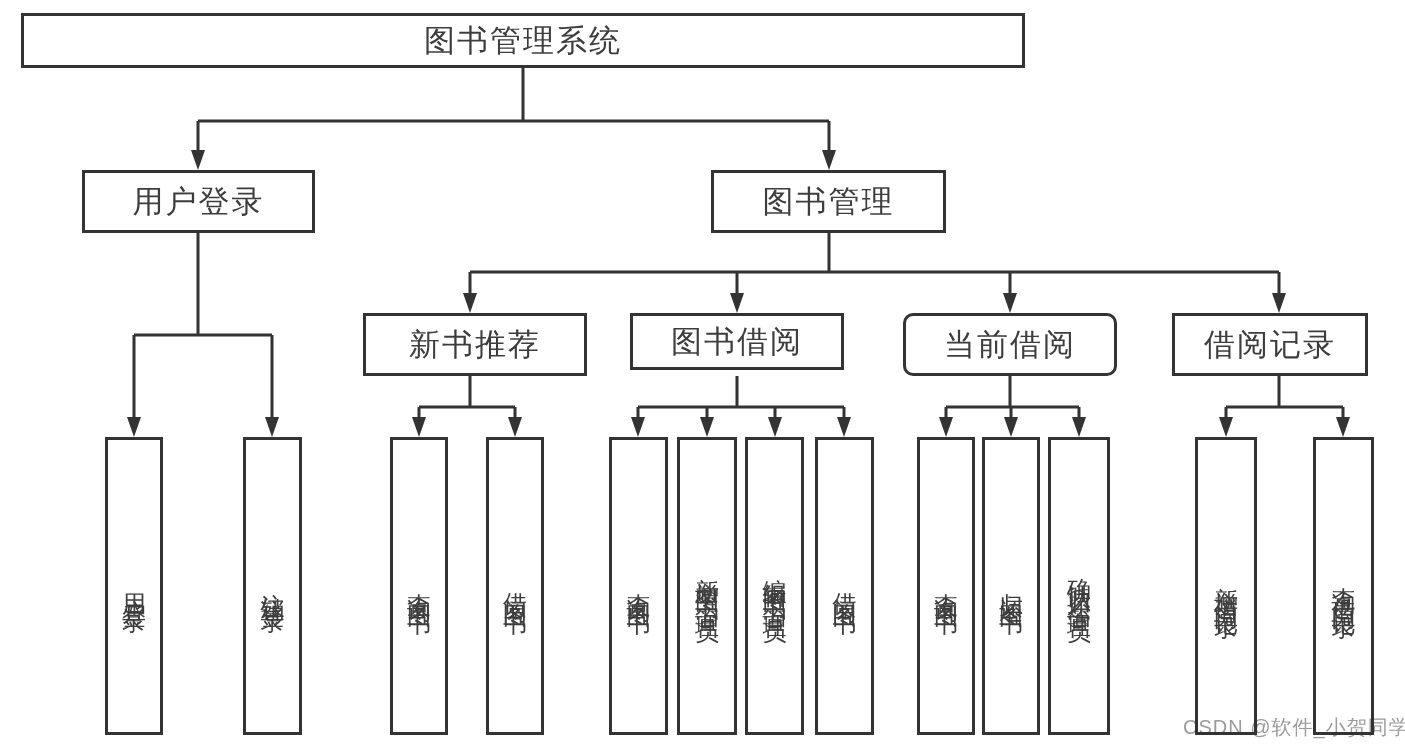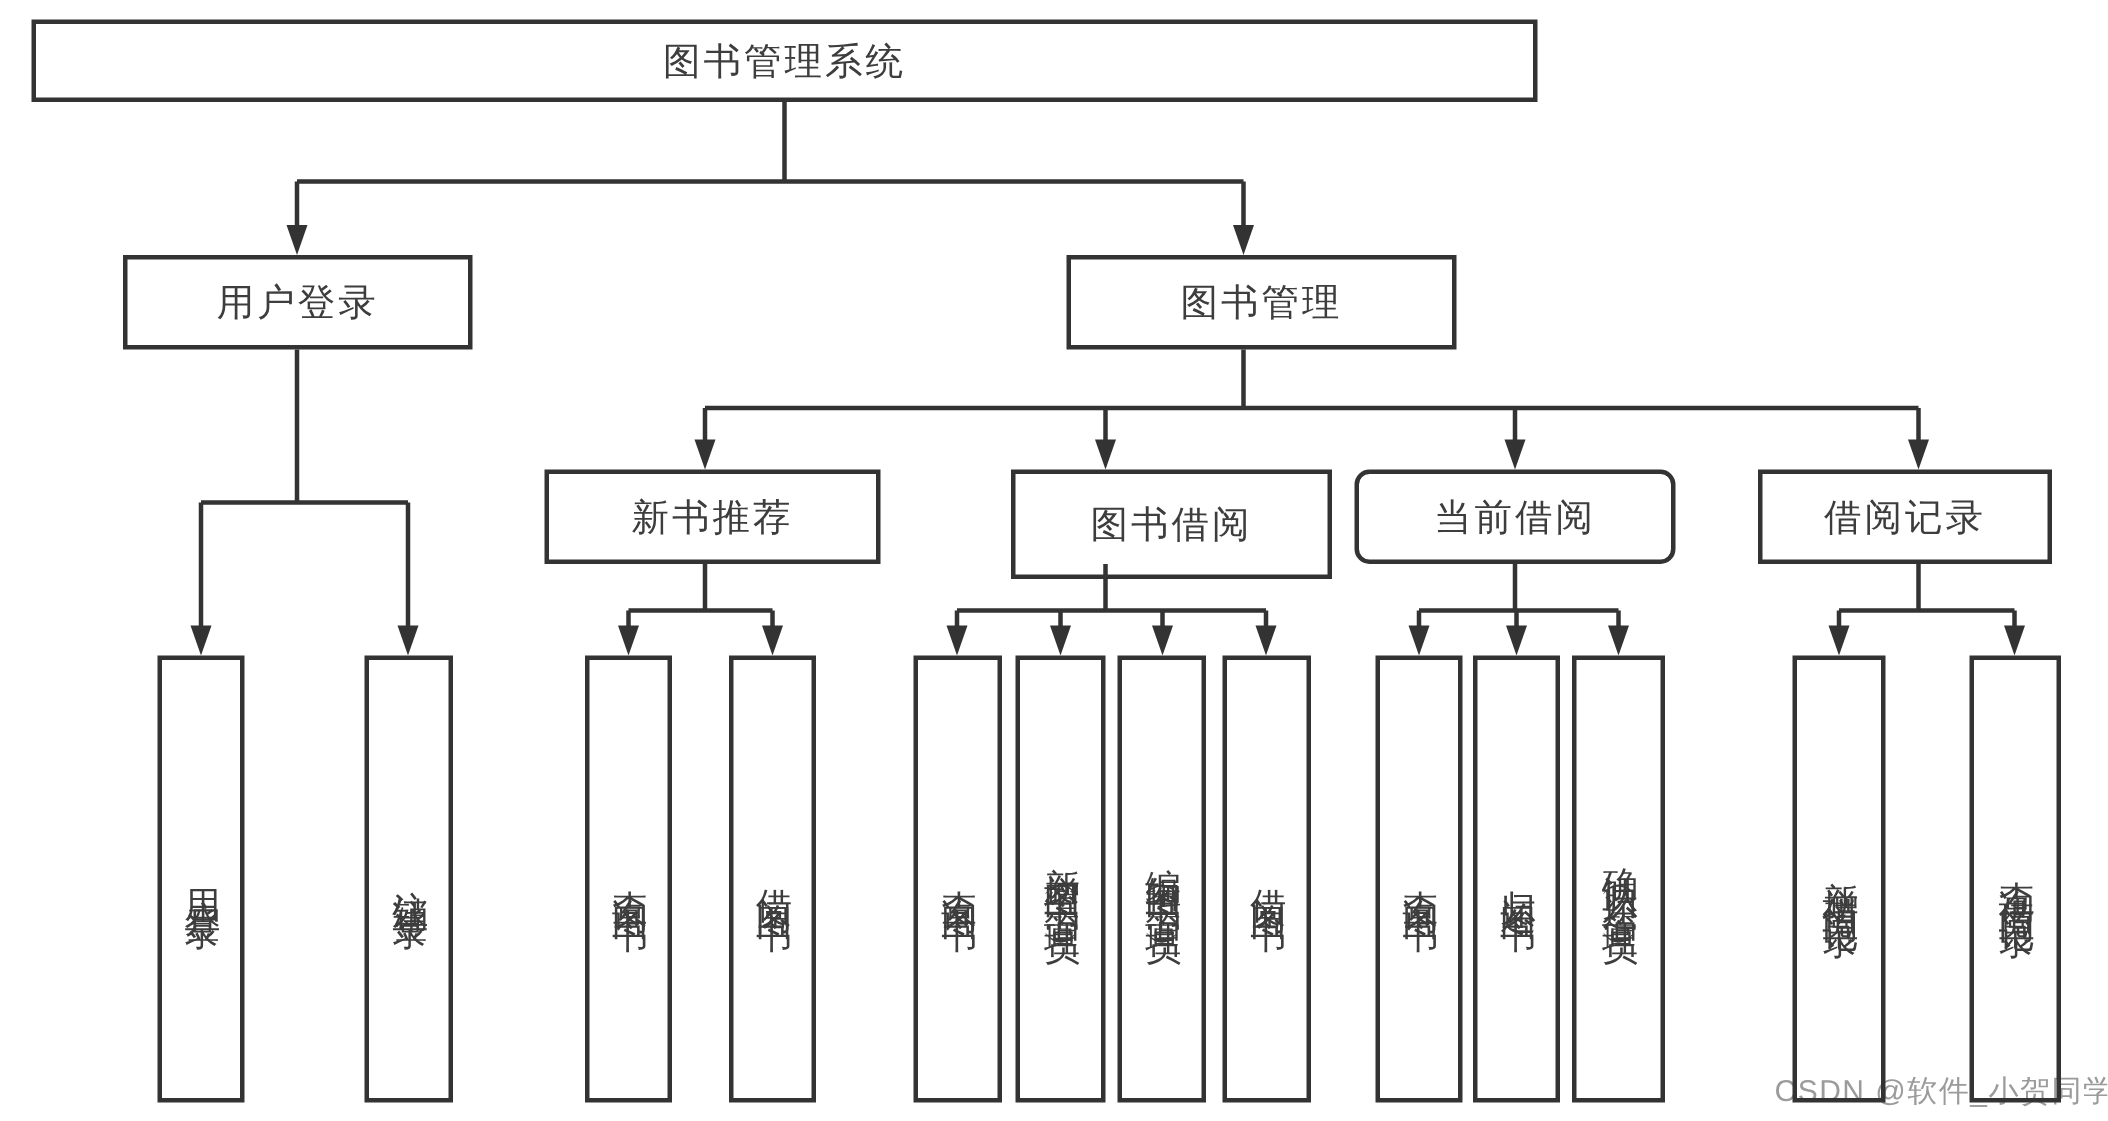--- a/index.html
+++ b/index.html
@@ -22,21 +22,21 @@
   .hnode {
     position: absolute;
     border: 3px solid #333333;
     background: transparent;
     display: flex;
     align-items: center;
     justify-content: center;
     z-index: 3;
   }
   .hnode .lbl {
-    font-size: 25px;
+    font-size: 31px;
     color: #3d3d3d;
     letter-spacing: 2px;
     white-space: nowrap;
   }
   .vnode {
     position: absolute;
     border: 3px solid #333333;
     background: transparent;
     display: flex;
     align-items: center;
@@ -57,23 +57,23 @@
     top: 714px;
     font-size: 20px;
     color: #9b9b9b;
     letter-spacing: 1px;
     white-space: nowrap;
     z-index: 1;
   }
   
   .n-root            { left: 21px;   top: 13px;  width: 1004px; height: 55px; }
   .n-user-login      { left: 82px;   top: 170px; width: 233px;  height: 63px; }
-  .n-book-mgmt       { left: 711px;  top: 170px; width: 260px;  height: 63px; }
+  .n-book-mgmt       { left: 711px;  top: 170px; width: 235px;  height: 63px; }
   .n-new-book-rec    { left: 363px;  top: 313px; width: 224px;  height: 63px; }
-  .n-book-borrow     { left: 630px;  top: 313px; width: 214px;  height: 73px; margin-left: 44px; }
+  .n-book-borrow     { left: 630px;  top: 313px; width: 214px;  height: 57px; }
   .n-current-borrow  { left: 903px;  top: 313px; width: 214px;  height: 63px; border-radius: 10px; }
   .n-borrow-records  { left: 1172px; top: 313px; width: 196px;  height: 63px; }
   .l-user-login      { left: 105px;  top: 437px; width: 58px;   height: 298px; }
   .l-logout          { left: 243px;  top: 437px; width: 59px;   height: 298px; }
   .l-query-book-1    { left: 390px;  top: 437px; width: 58px;   height: 298px; }
   .l-borrow-book-1   { left: 486px;  top: 437px; width: 58px;   height: 298px; }
   .l-query-book-2    { left: 609px;  top: 437px; width: 59px;   height: 298px; }
   .l-add-book        { left: 677px;  top: 437px; width: 60px;   height: 298px; }
   .l-edit-book       { left: 745px;  top: 437px; width: 59px;   height: 298px; }
   .l-borrow-book-2   { left: 815px;  top: 437px; width: 59px;   height: 298px; }

